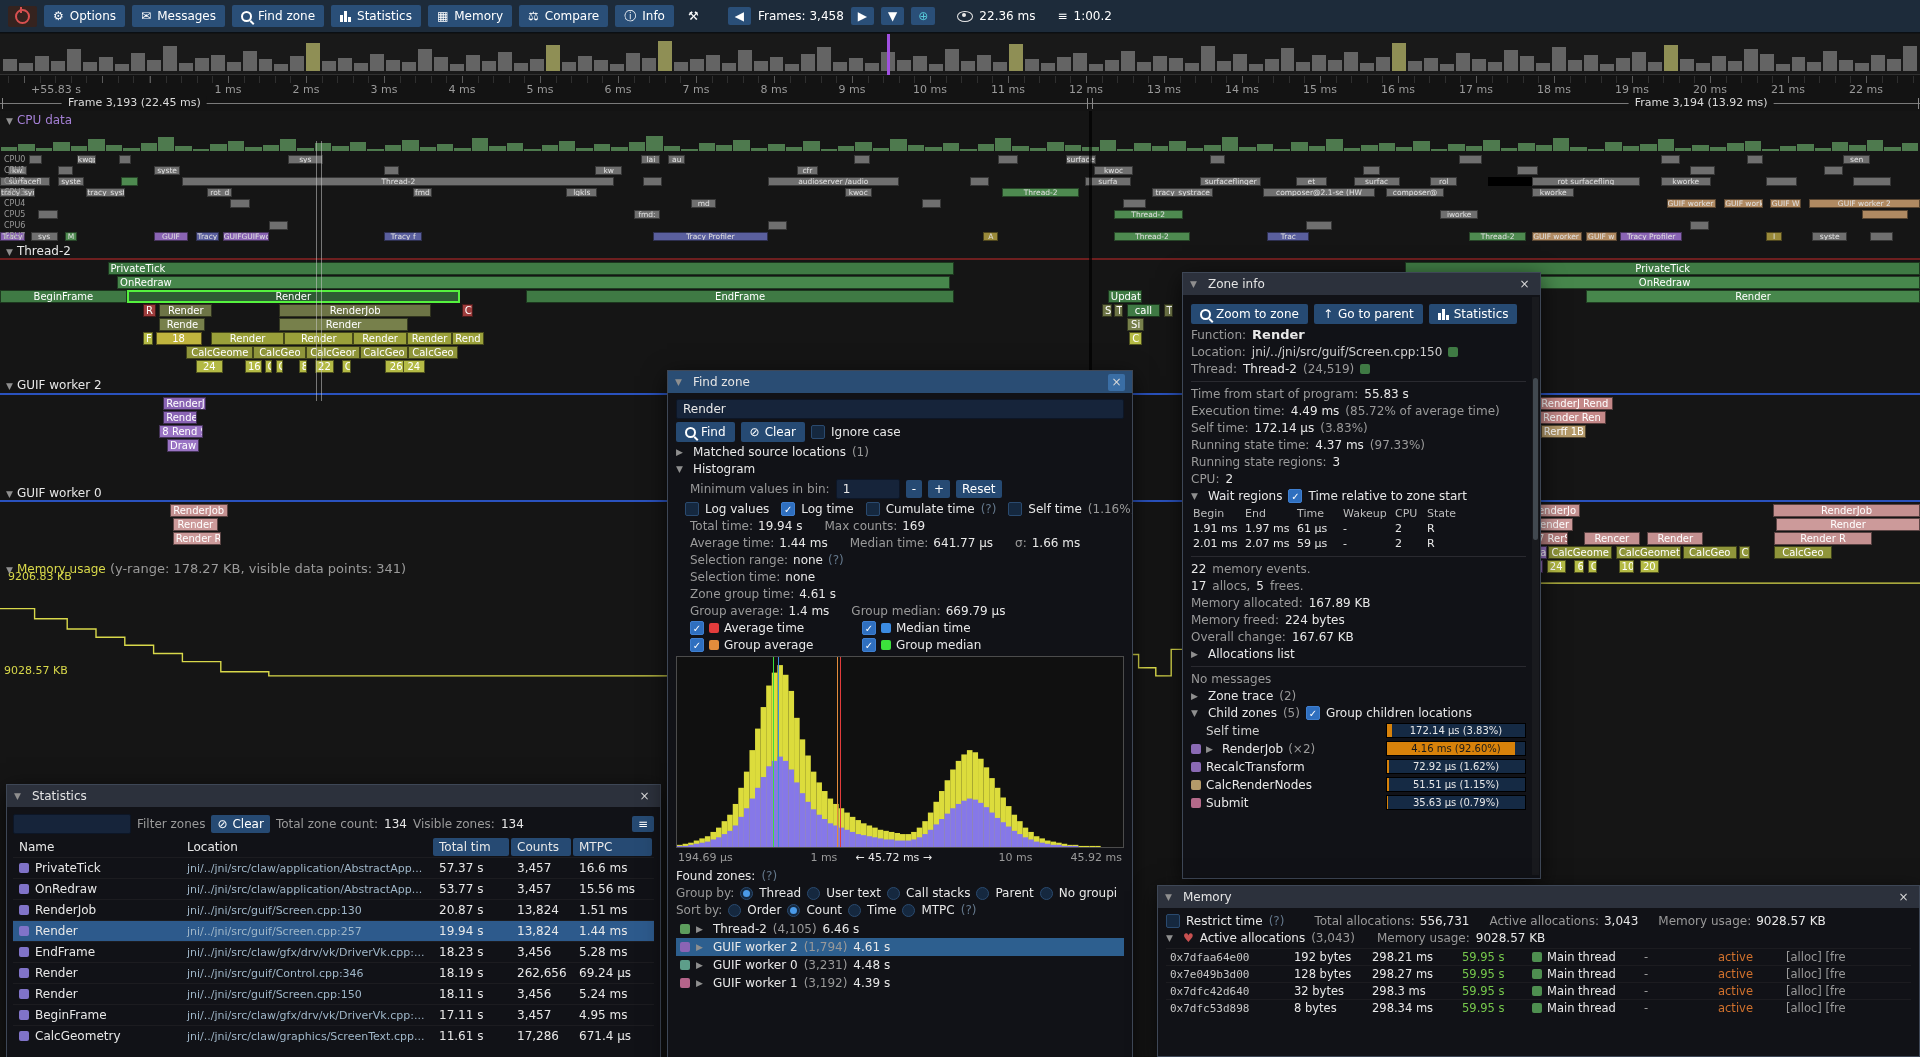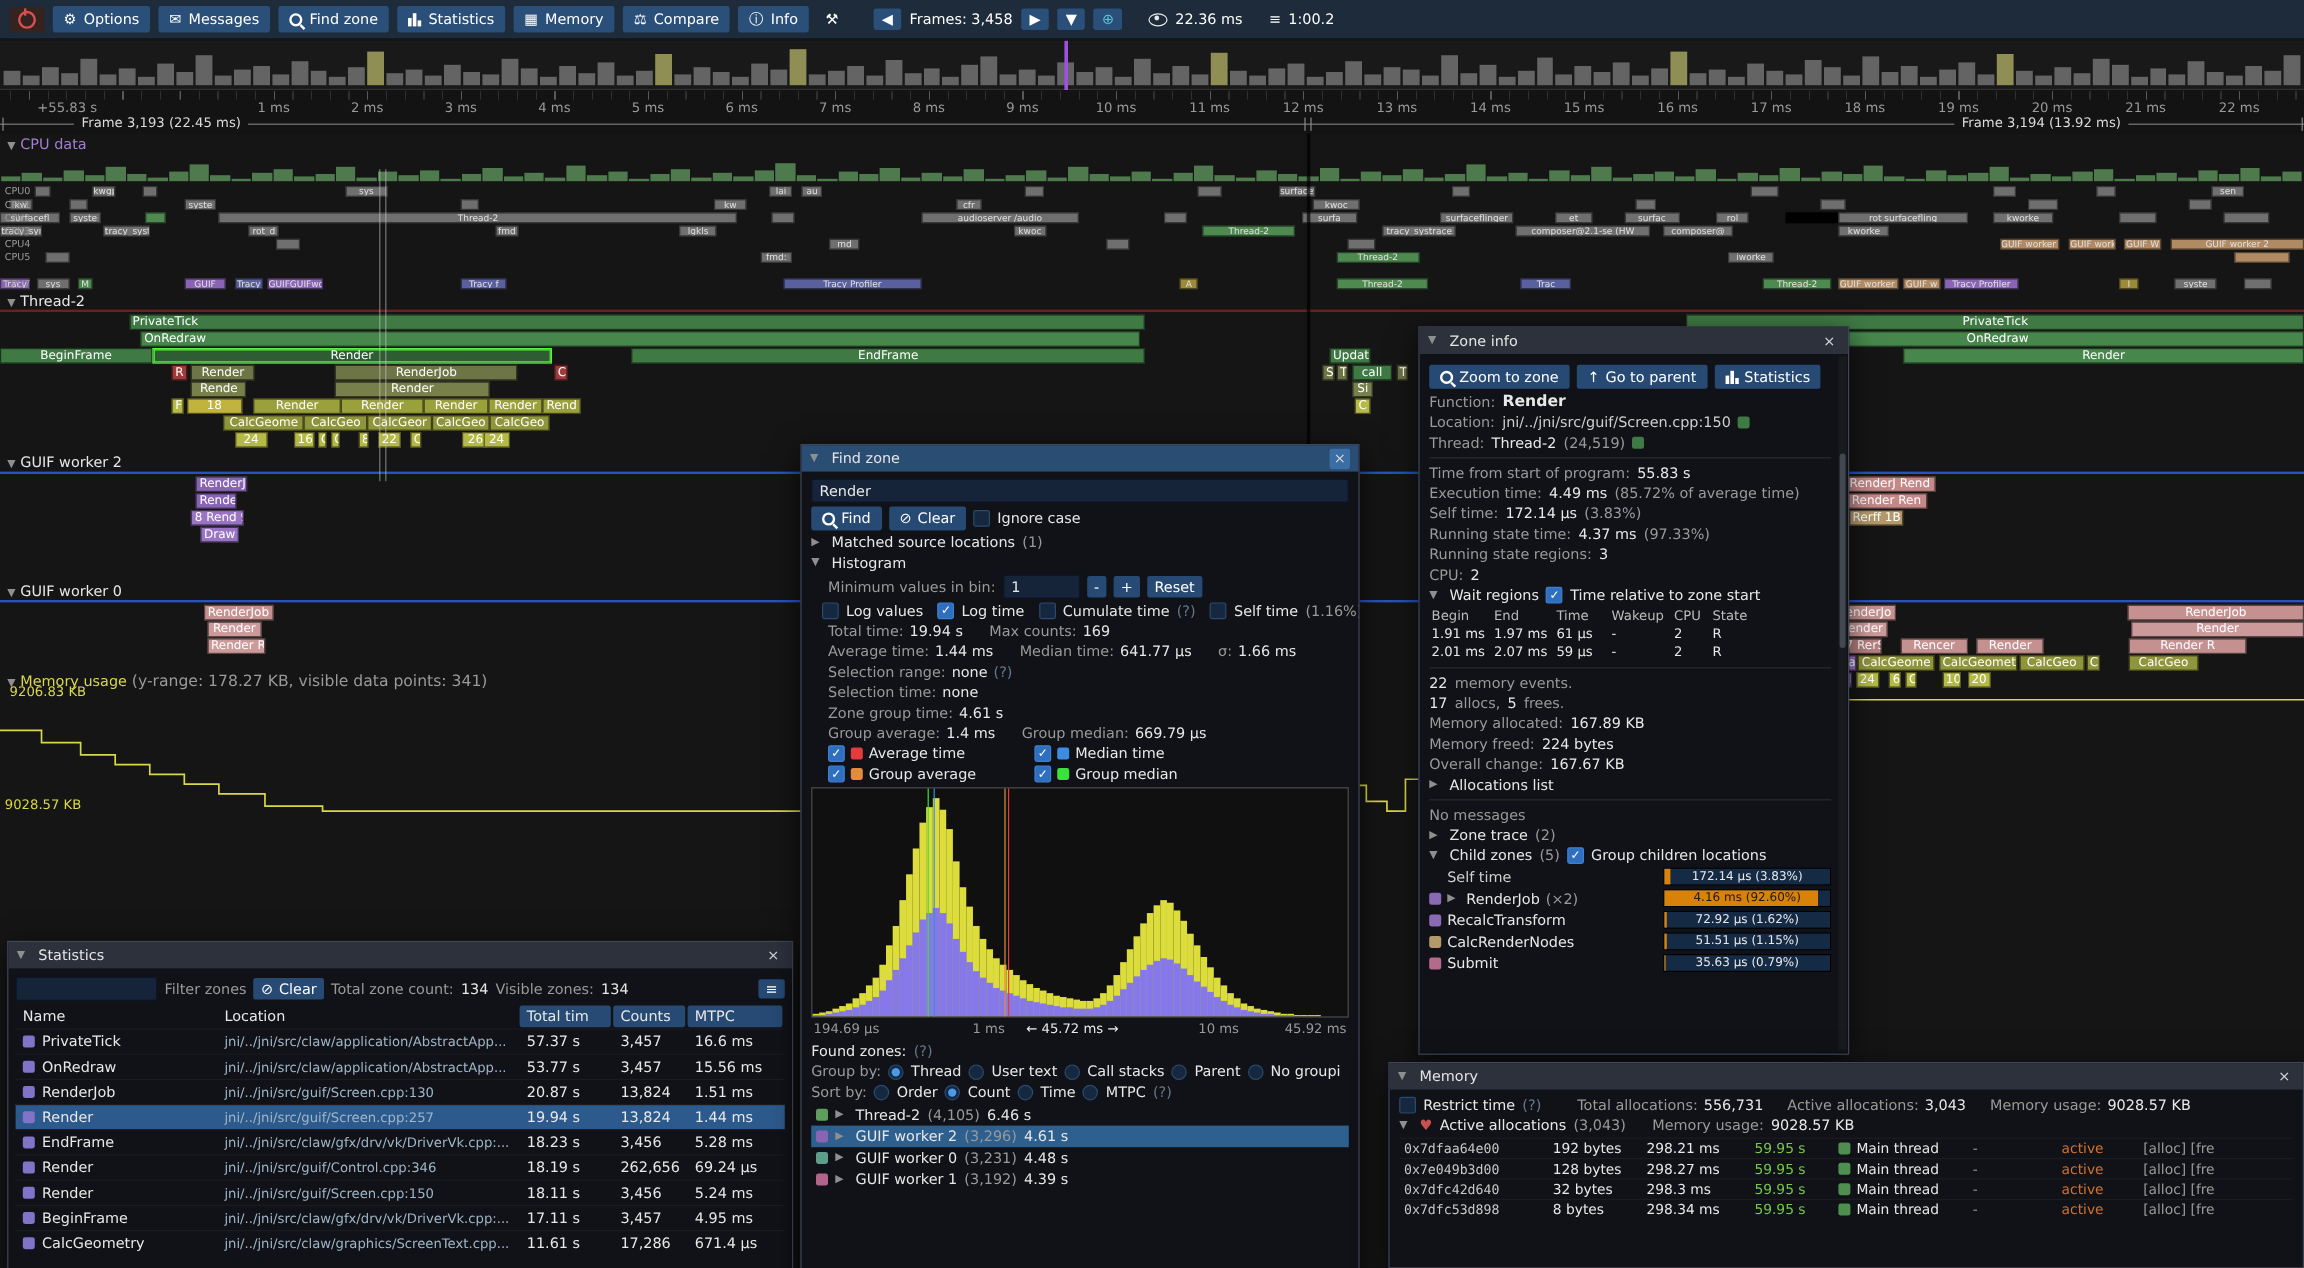--- a/index.html
+++ b/index.html
@@ -542,20 +542,27 @@
         <div class="cpu-seg" style="left: 94.2%; width: 5.8%; background: rgb(176, 138, 98);">GUIF worker 2</div>
       </div>
       <div class="cpu-row" style="top: 99px;">
         <span class="cpu-label">CPU5</span>
         <div class="cpu-seg" style="left: 2%; width: 1%; background: rgb(111, 111, 111);"></div>
         <div class="cpu-seg" style="left: 33%; width: 1.4%; background: rgb(111, 111, 111);">fmd:</div>
         <div class="cpu-seg" style="left: 58%; width: 3.6%; background: rgb(78, 138, 80);">Thread-2</div>
         <div class="cpu-seg" style="left: 75%; width: 2%; background: rgb(111, 111, 111);">iworke</div>
         <div class="cpu-seg" style="left: 97%; width: 2.4%; background: rgb(176, 138, 98);"></div>
       </div>
+      <div class="cpu-row" style="top: 110px;">
+        <span class="cpu-label">CPU6</span>
+        <div class="cpu-seg" style="left: 14%; width: 1%; background: rgb(111, 111, 111);"></div>
+        <div class="cpu-seg" style="left: 40%; width: 1%; background: rgb(111, 111, 111);"></div>
+        <div class="cpu-seg" style="left: 68%; width: 1.4%; background: rgb(111, 111, 111);"></div>
+        <div class="cpu-seg" style="left: 88%; width: 1%; background: rgb(111, 111, 111);"></div>
+      </div>
       <div class="cpu-row" style="top: 121px;">
         <span class="cpu-label">CPU7</span>
         <div class="cpu-seg" style="left: 0%; width: 1.3%; background: rgb(138, 100, 180);">Tracy</div>
         <div class="cpu-seg" style="left: 1.6%; width: 1.4%; background: rgb(111, 111, 111);">sys</div>
         <div class="cpu-seg" style="left: 3.4%; width: 0.6%; background: rgb(78, 138, 80);">M</div>
         <div class="cpu-seg" style="left: 8%; width: 1.8%; background: rgb(138, 100, 180);">GUIF</div>
         <div class="cpu-seg" style="left: 10.2%; width: 1.2%; background: rgb(90, 95, 158);">Tracy</div>
         <div class="cpu-seg" style="left: 11.6%; width: 2.4%; background: rgb(138, 100, 180);">GUIFGUIFwork</div>
         <div class="cpu-seg" style="left: 20%; width: 2%; background: rgb(90, 95, 158);">Tracy f</div>
         <div class="cpu-seg" style="left: 34%; width: 6%; background: rgb(90, 95, 158);">Tracy Profiler</div>
@@ -1147,21 +1154,21 @@
             <span class="sw" style="background: rgb(93, 158, 93);"></span>
             <span class="tri">▶</span>
             <span>Thread-2</span>
             <span class="gray">(4,105)</span>
             <span>6.46 s</span>
           </div>
           <div class="fz-item selrow">
             <span class="sw" style="background: rgb(138, 100, 180);"></span>
             <span class="tri">▶</span>
             <span>GUIF worker 2</span>
-            <span class="gray">(3,296)</span>
+            <span class="gray">(1,794)</span>
             <span>4.61 s</span>
           </div>
           <div class="fz-item">
             <span class="sw" style="background: rgb(93, 158, 138);"></span>
             <span class="tri">▶</span>
             <span>GUIF worker 0</span>
             <span class="gray">(3,231)</span>
             <span>4.48 s</span>
           </div>
           <div class="fz-item">

